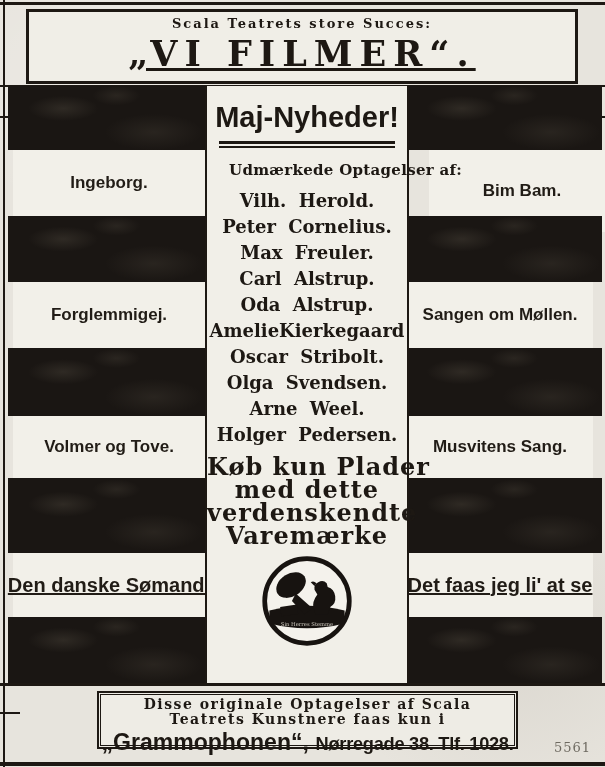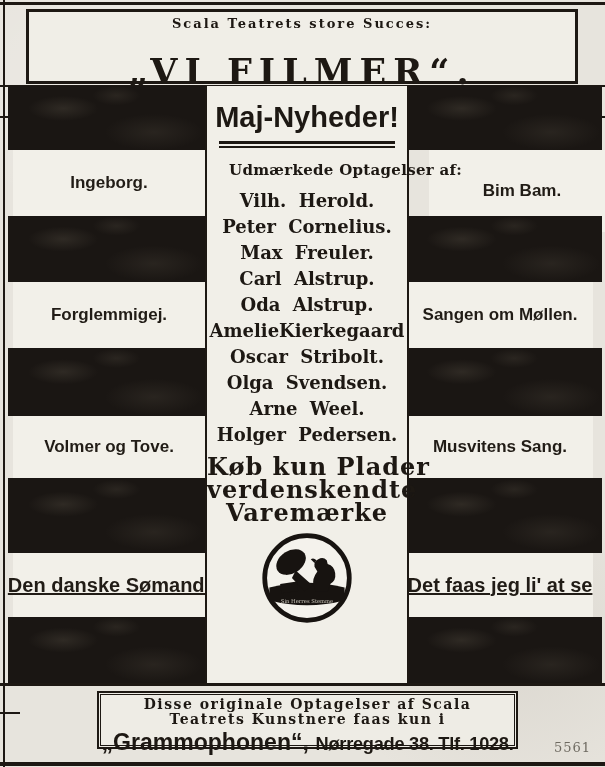--- a/index.html
+++ b/index.html
@@ -6,21 +6,21 @@
   body{width:605px;height:767px;overflow:hidden;background:#d8d5cd;}
   .page{position:relative;width:605px;height:767px;background:#e7e4dd;
     background-image:radial-gradient(ellipse 300px 200px at 20% 10%, rgba(255,255,255,.25), transparent 70%),
                      radial-gradient(ellipse 260px 220px at 85% 85%, rgba(120,110,95,.10), transparent 70%);
     font-family:"DejaVu Serif", serif; color:#1d1813;}
   .rule{position:absolute;background:#1d1813;}
   
   .header-box{position:absolute;left:26px;top:9px;width:552px;height:75px;border:3px solid #1d1813;
     background:#f0eee7;text-align:center;box-sizing:border-box;}
   .tagline{margin-top:4px;font-size:13px;font-weight:bold;letter-spacing:2px;}
-  .main-title{margin-top:20px;font-size:35px;font-weight:bold;letter-spacing:7px;white-space:nowrap;text-decoration:underline;}
+  .main-title{margin-top:2px;font-size:35px;font-weight:bold;letter-spacing:7px;white-space:nowrap;text-decoration:underline;}
   
   .block{position:absolute;background-color:#1a1613;
     background-image:radial-gradient(ellipse 50px 18px at 28% 35%, rgba(150,140,120,.17), transparent 70%),
       radial-gradient(ellipse 70px 26px at 74% 72%, rgba(150,140,120,.12), transparent 70%),
       radial-gradient(ellipse 34px 14px at 55% 15%, rgba(150,140,120,.13), transparent 70%);}
   .label{position:absolute;background:#f2f0e9;display:flex;align-items:center;justify-content:center;
     font-family:"Liberation Sans", sans-serif;font-weight:bold;font-size:17px;letter-spacing:0px;
     white-space:nowrap;color:#211c16;}
   .label-sm{font-size:20px;text-decoration:underline;}
   .mid{position:absolute;left:205px;top:86px;width:204px;height:597px;box-sizing:border-box;
@@ -113,20 +113,21 @@
     <div class="artist">Carl Alstrup.</div>
     <div class="artist">Oda Alstrup.</div>
     <div class="artist">AmelieKierkegaard</div>
     <div class="artist">Oscar Stribolt.</div>
     <div class="artist">Olga Svendsen.</div>
     <div class="artist">Arne Weel.</div>
     <div class="artist">Holger Pedersen.</div>
 
     <div class="slogan">
       <div>Køb kun Plader</div>
+      <div>med dette</div>
       <div>verdenskendte</div>
       <div>Varemærke</div>
     </div>
 
     <div class="logo-wrap">
       <svg width="94" height="94" viewBox="0 0 100 100">
         <circle cx="50" cy="50" r="45" fill="#f4f2ec" stroke="#171310" stroke-width="5"></circle>
 
         <path d="M10,60 Q50,50 90,60 L90,74 Q50,84 10,74 Z" fill="#171310"></path>
 

